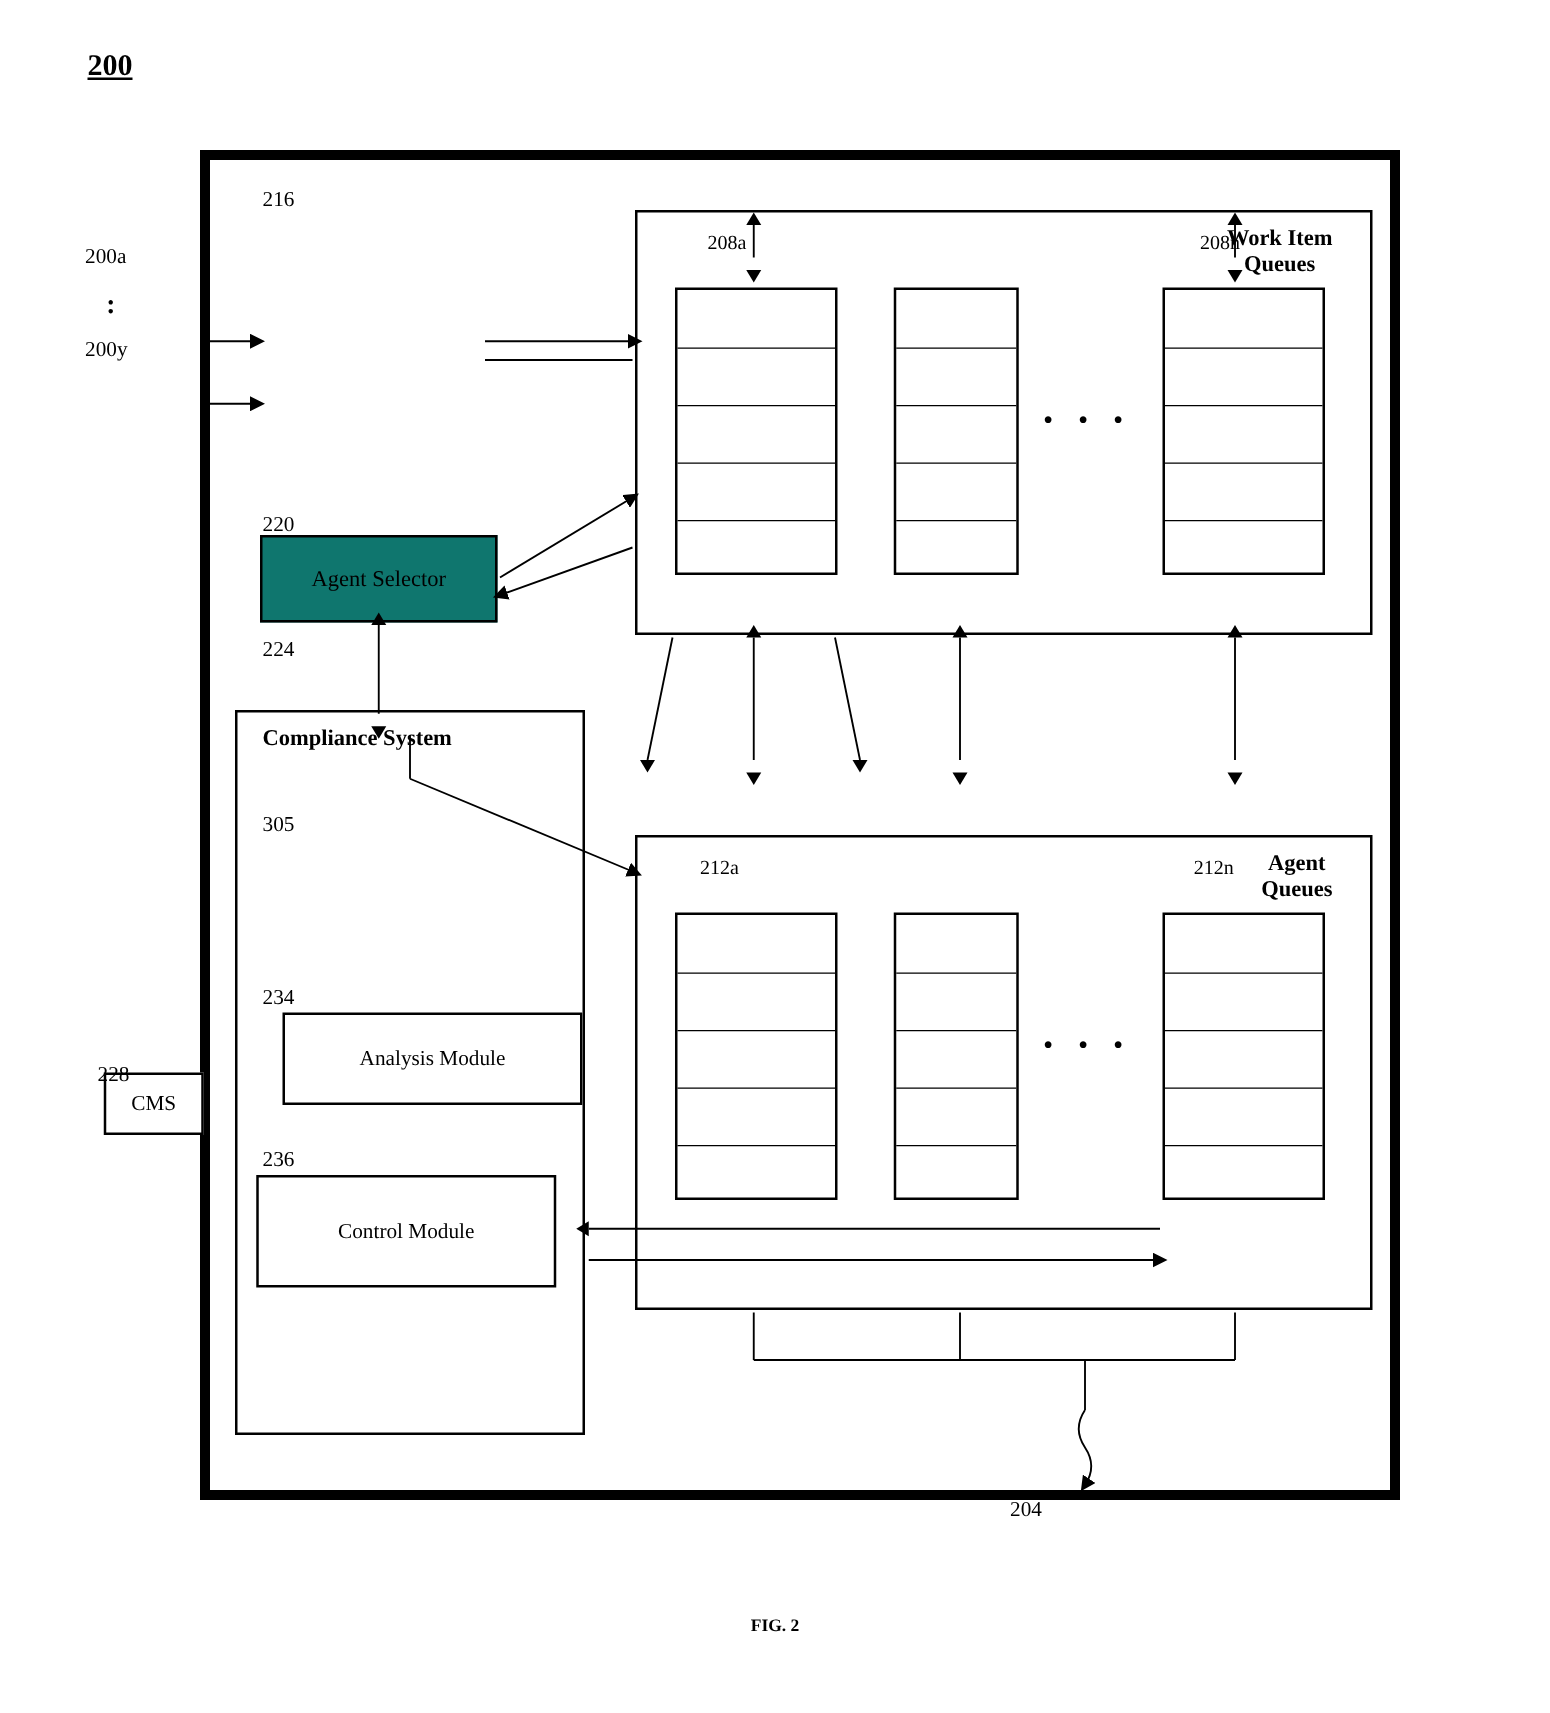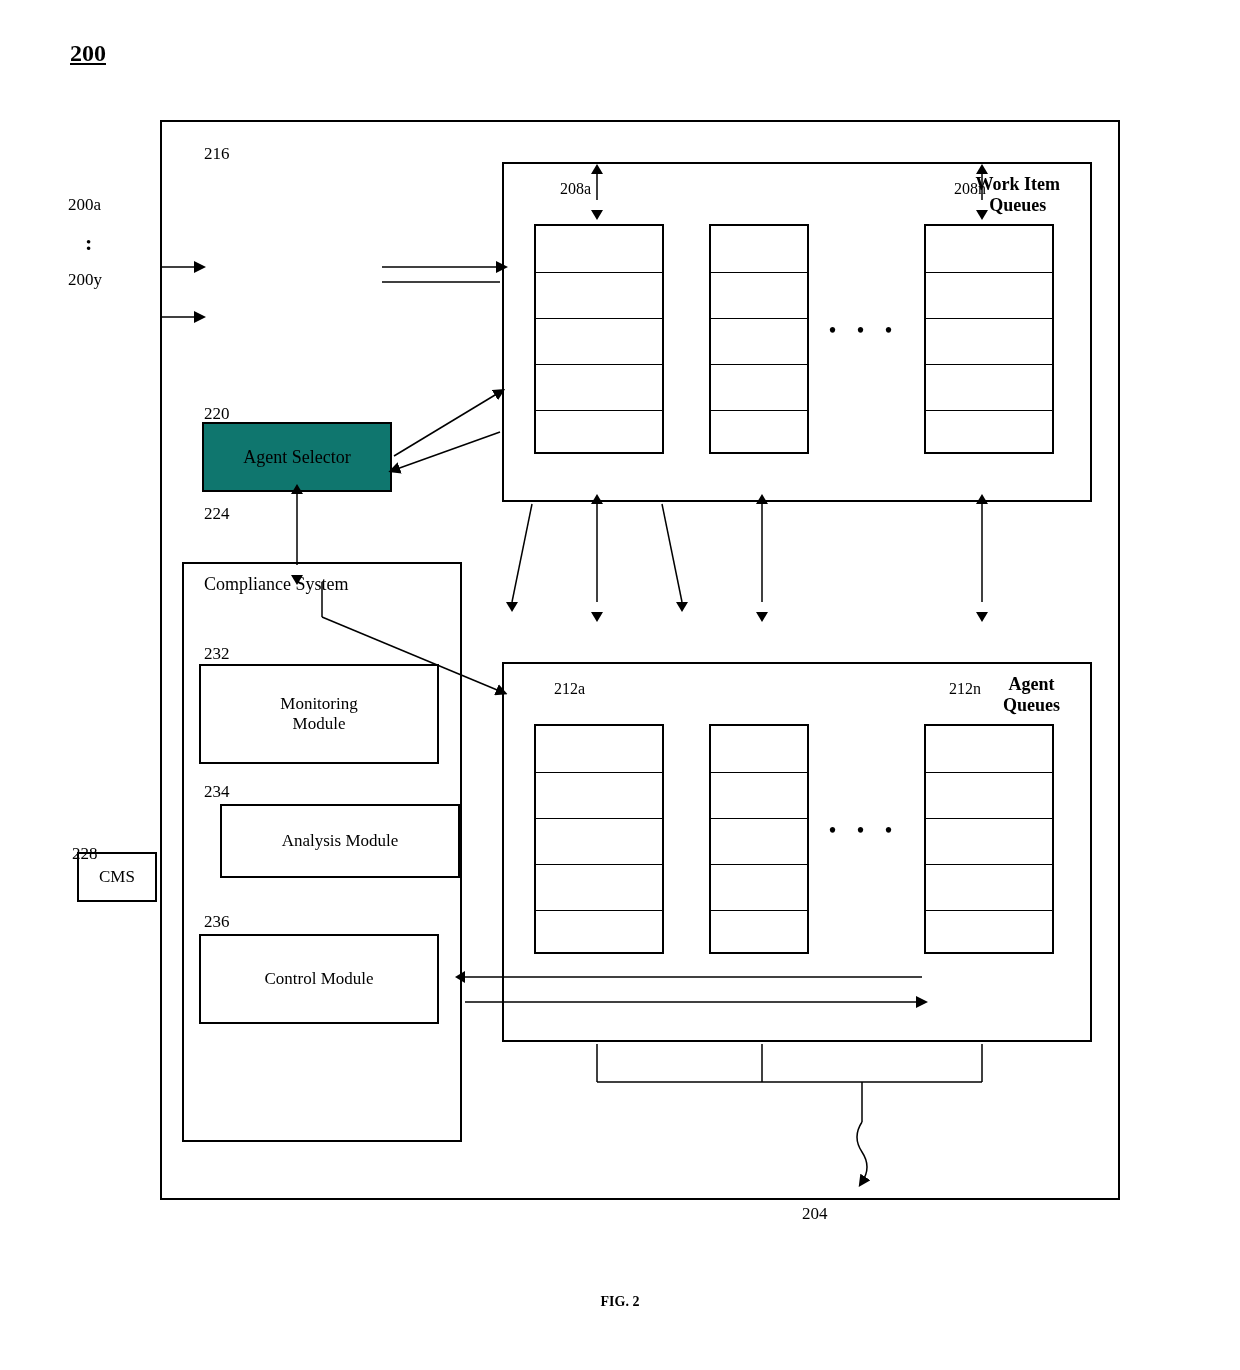--- a/index.html
+++ b/index.html
@@ -40,21 +40,21 @@
       text-decoration: underline;
     }
 
     
     .outer-box {
       position: absolute;
       top: 80px;
       left: 100px;
       width: 960px;
       height: 1080px;
-      border: 2px solid #000000;
+      border: 8px solid #000000;
       background: #fff;
     }
 
     
     .work-item-queues-box {
       position: absolute;
       top: 40px;
       left: 340px;
       width: 590px;
       height: 340px;
@@ -145,20 +145,21 @@
       height: 580px;
       border: 2px solid #000;
       background: #fff;
     }
 
     .compliance-system-title {
       position: absolute;
       top: 10px;
       left: 20px;
       font-size: 18px;
+      font-weight: bold;
     }
 
     
     .module-box {
       position: absolute;
       border: 2px solid #000;
       background: #fff;
       display: flex;
       align-items: center;
       justify-content: center;
@@ -226,25 +227,22 @@
 
     <div class="agent-selector-box">
       <span>Agent Selector</span>
     </div>
 
     <div class="label" style="top: 382px; left: 42px;">224</div>
 
     <div class="compliance-system-box">
       <div class="compliance-system-title">Compliance System</div>
 
-      <div class="label" style="top: 80px; left: 20px;">232</div>
-
-      <div class="module-box" style="top: 100px; left: 15px; width: 240px; height: 100px;">
-        <span>Monitoring<br>Module</span>
-      </div>
+      <div class="label" style="top: 80px; left: 20px;">305</div>
+
 
       <div class="label" style="top: 218px; left: 20px;">234</div>
 
       <div class="module-box" style="top: 240px; left: 10px; width: 240px; height: 74px; margin-left: 26px;">
         <span>Analysis Module</span>
       </div>
 
       <div class="label" style="top: 348px; left: 20px;">236</div>
 
       <div class="module-box" style="top: 370px; left: 15px; width: 240px; height: 90px;">

